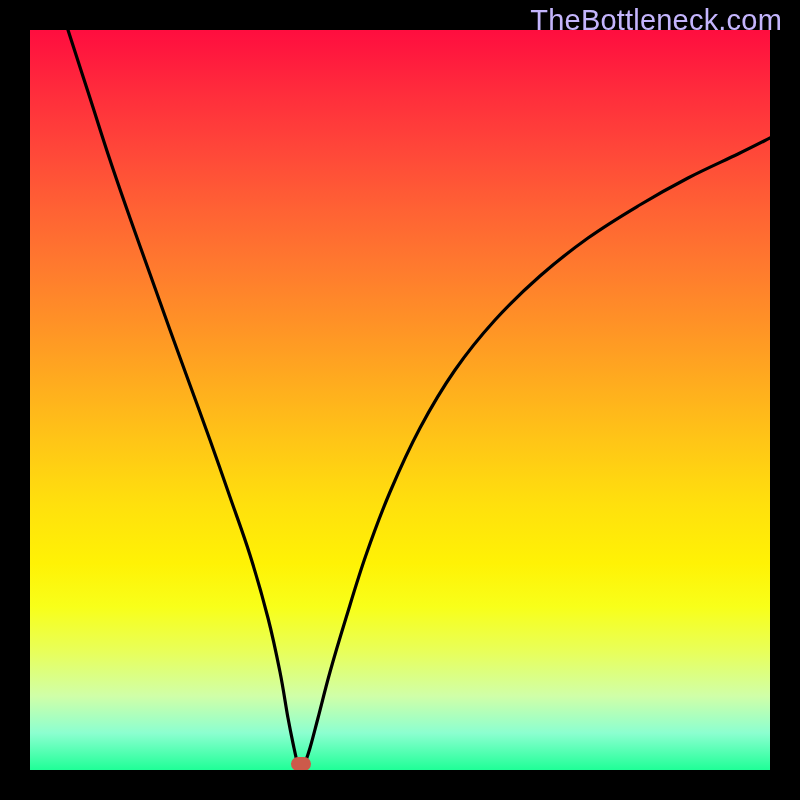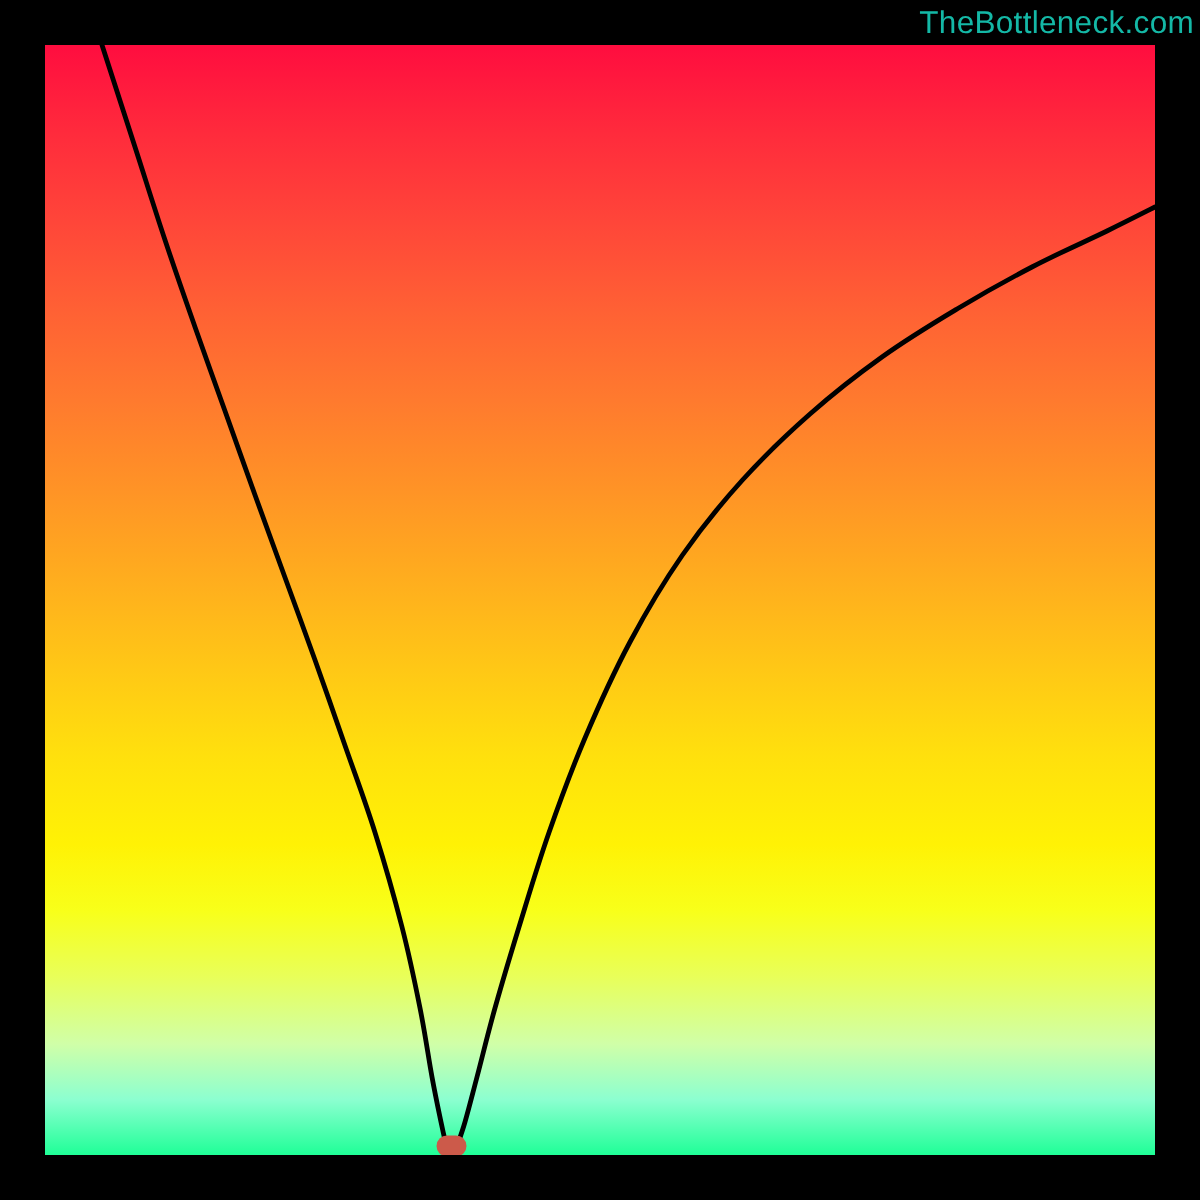--- a/index.html
+++ b/index.html
@@ -67,23 +67,23 @@
   .marker {
     position: absolute;
     width: 20px;
     height: 14px;
     border-radius: 7px;
     transform: translate(-50%, -50%);
   }
   .watermark {
     position: absolute;
     top: 4px;
-    right: 4px;
-    color: #14b8a6;
-    font-size: 21px;
+    right: 18px;
+    color: #c4b5fd;
+    font-size: 29px;
     letter-spacing: 0.2px;
     font-weight: 400;
     user-select: none;
   }
 </style>
 </head>
 <body>
 
 <div class="frame">
 

